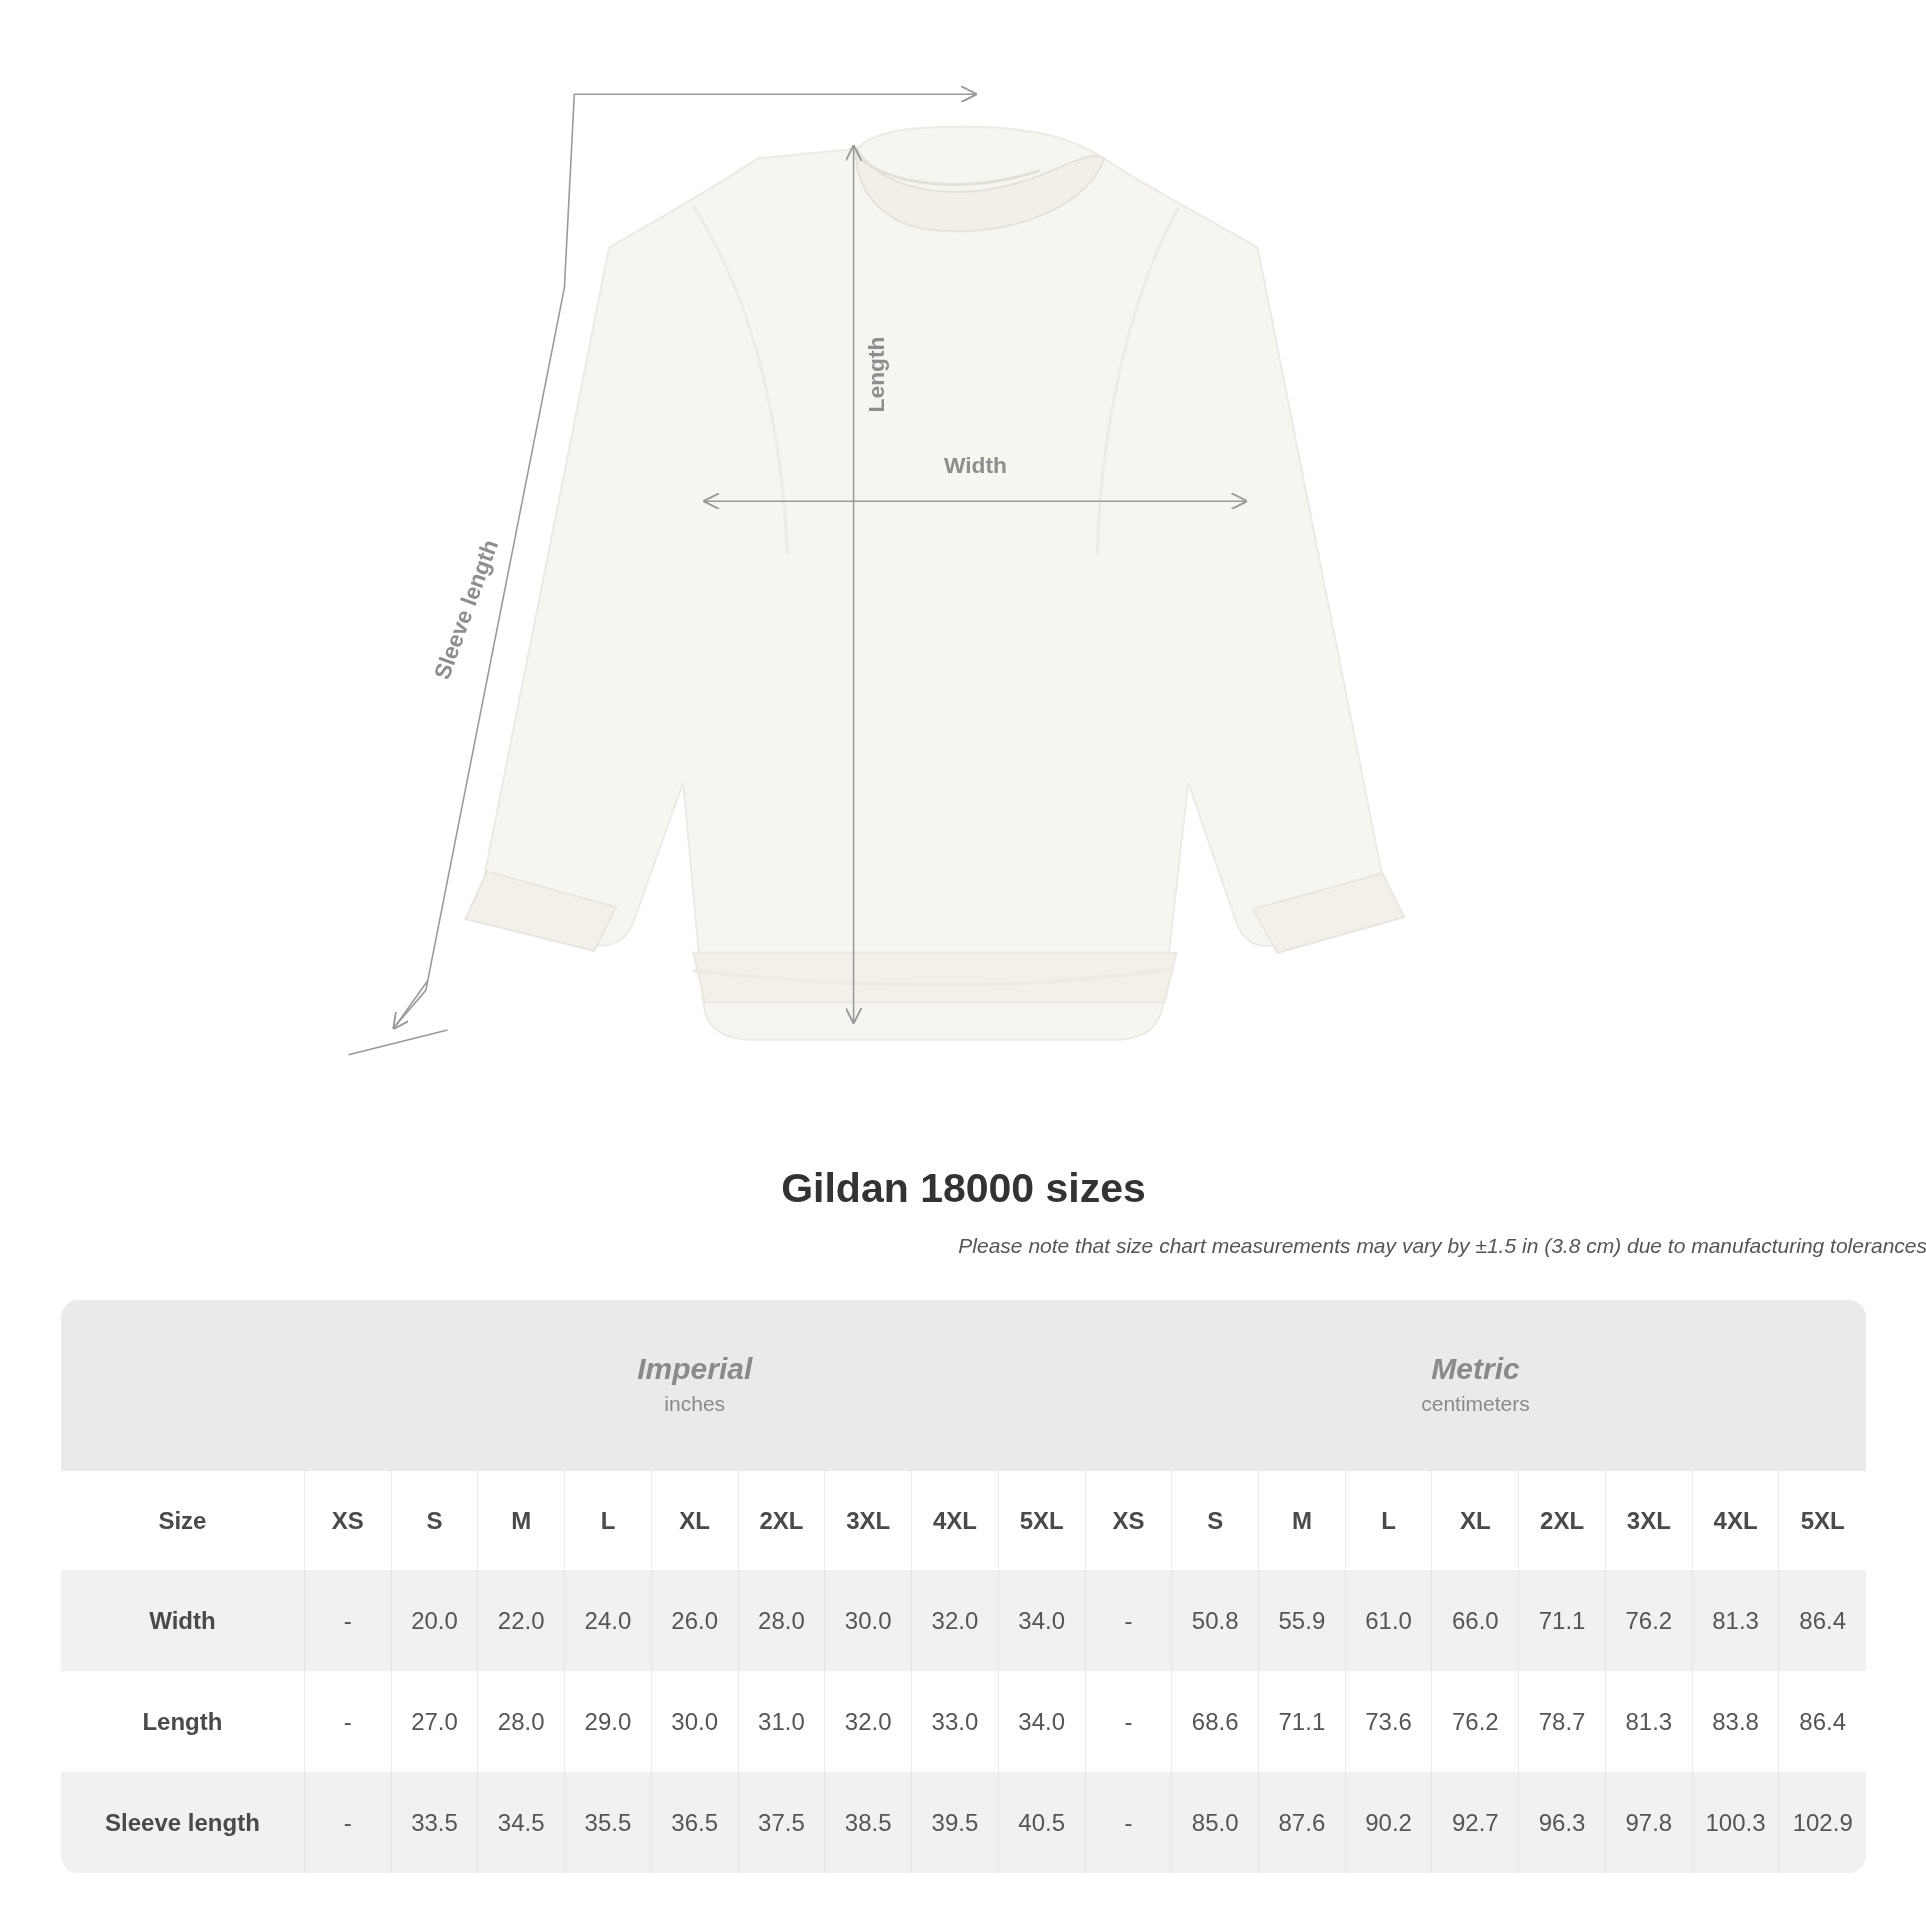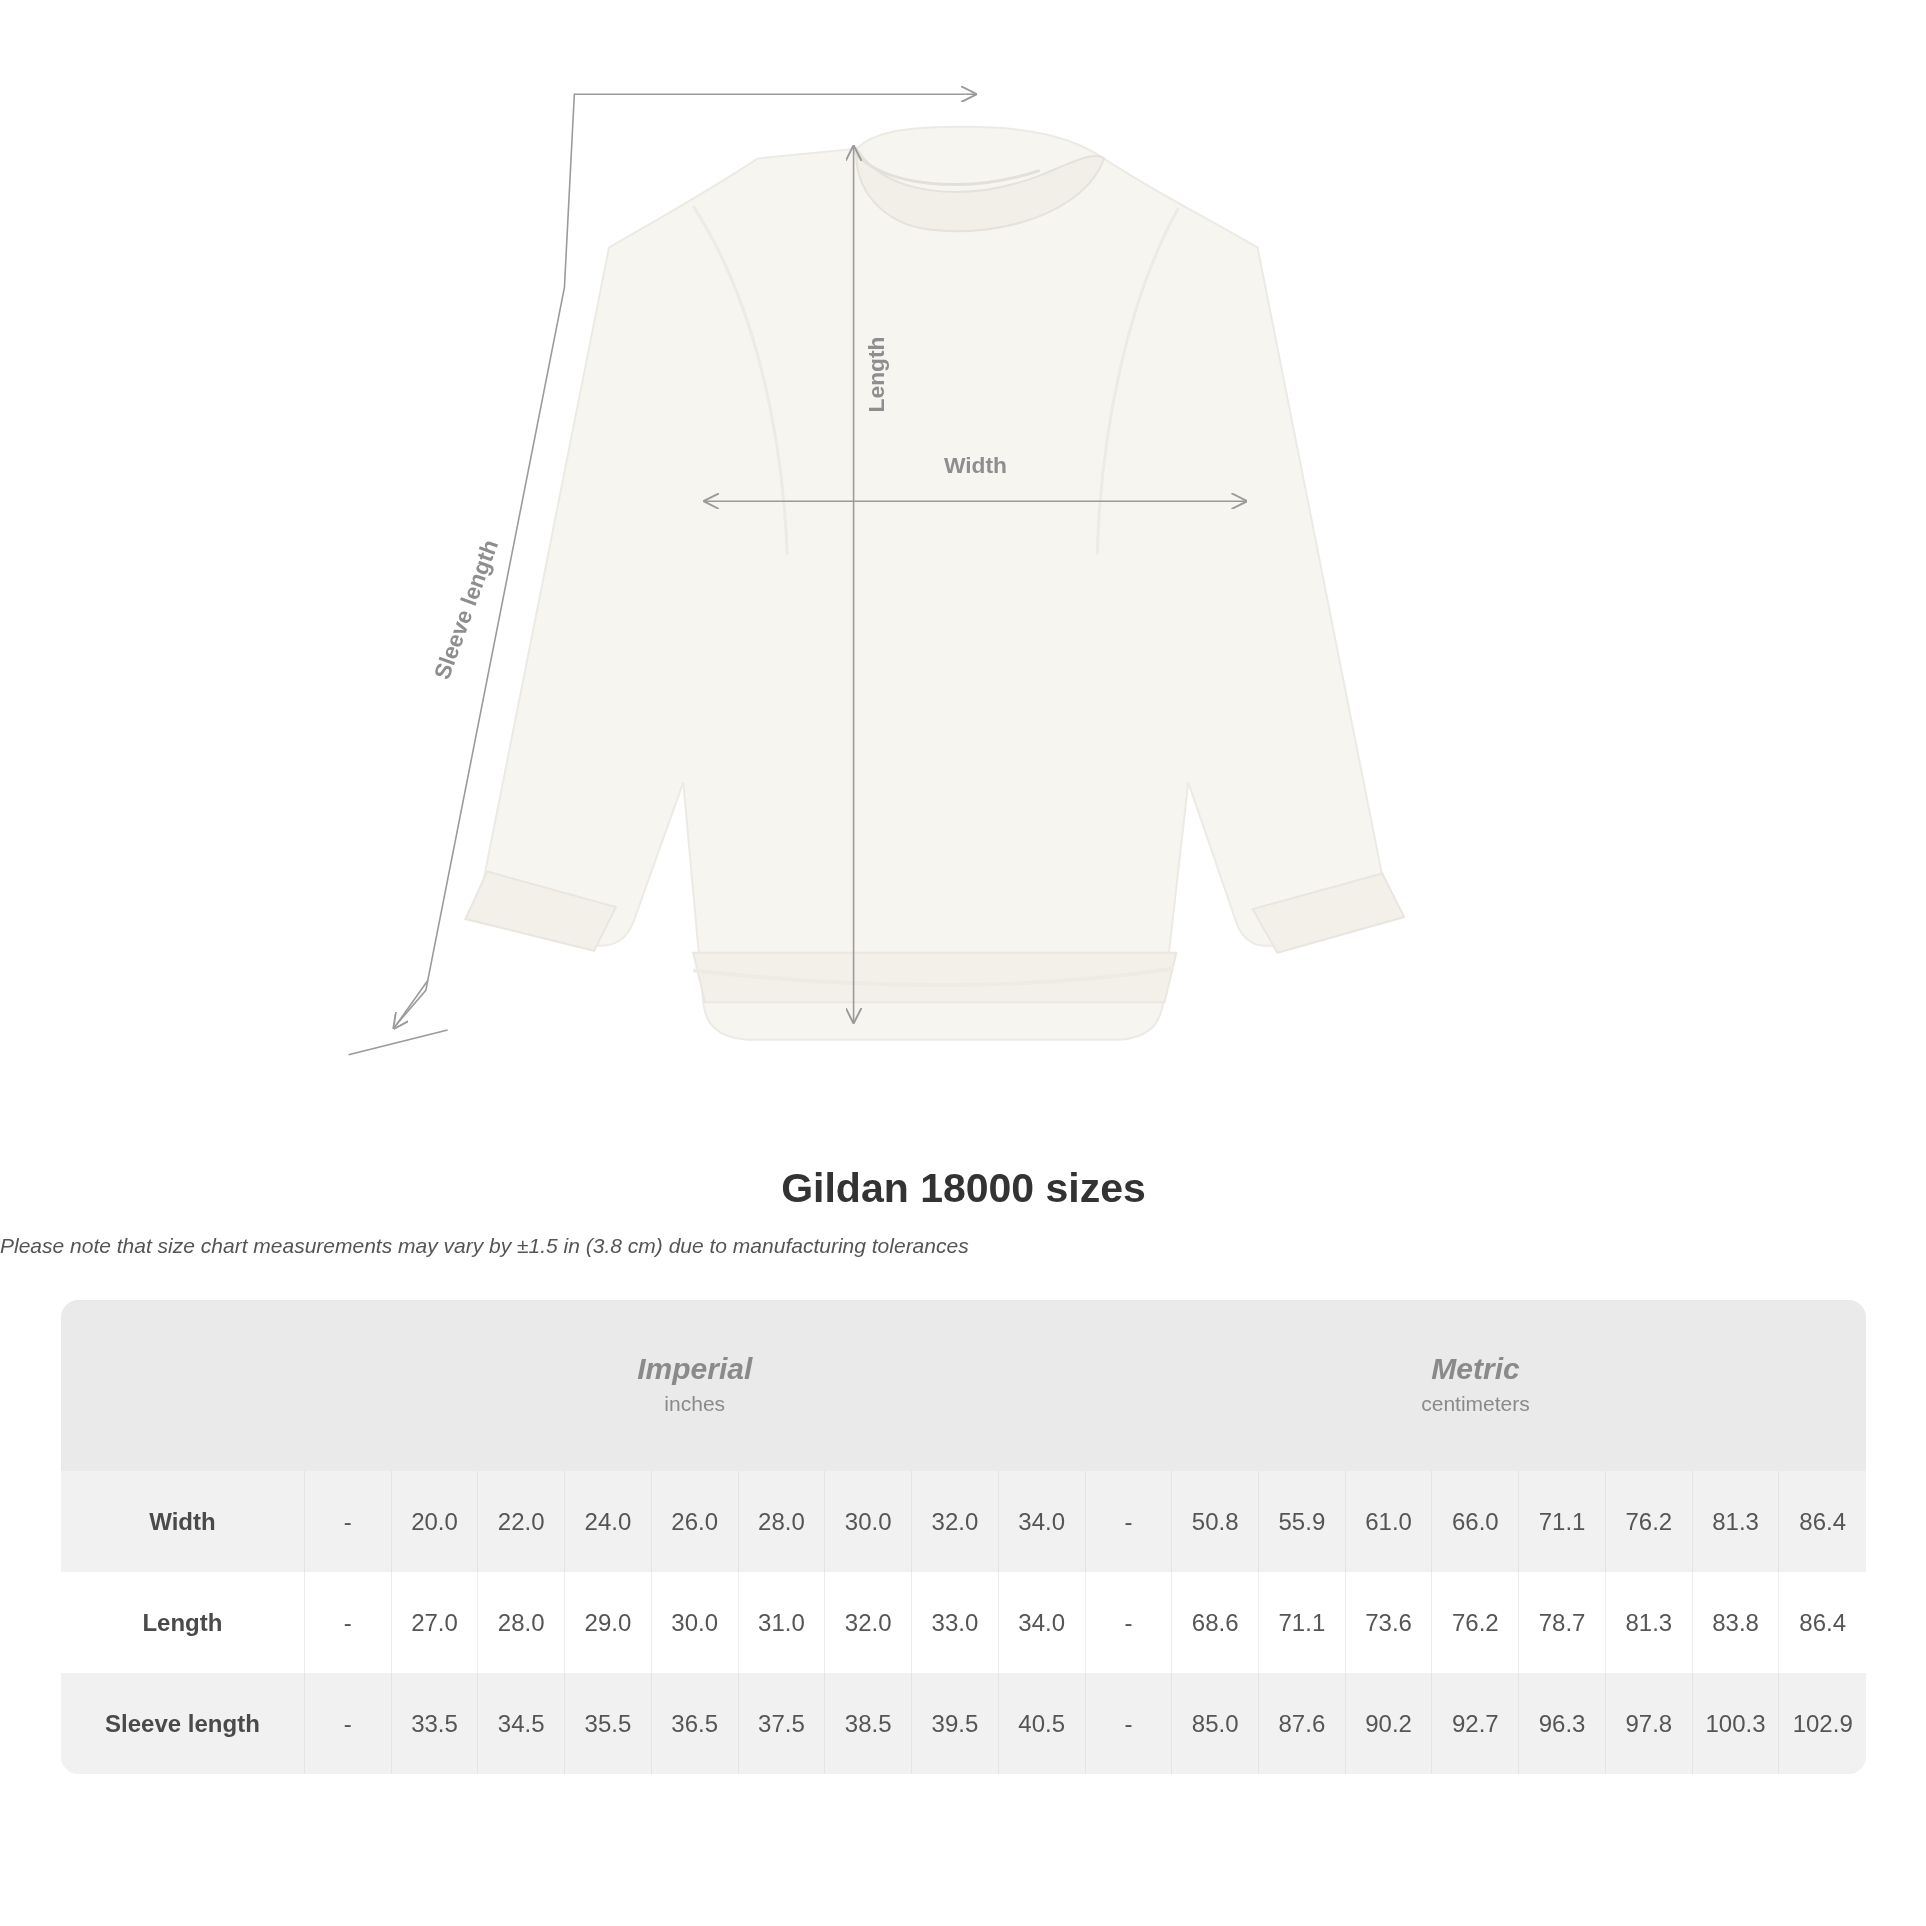--- a/index.html
+++ b/index.html
@@ -18,21 +18,21 @@
 
   
   .title{
     text-align:center;
     font-size:41px;
     font-weight:bold;
     color:#333;
     margin-top:26px;
   }
   .subtitle{
-    text-align:left;
+    text-align:right;
     font-size:21px;
     font-style:italic;
     color:#555;
     margin-top:22px;
   }
 
   
   .table-wrap{
     margin:42px 61px 0 61px;
     border-radius:18px;
@@ -197,20 +197,41 @@
           <td colspan="9">
             <div class="unit-title">Imperial</div>
             <div class="unit-sub">inches</div>
           </td>
           <td colspan="9">
             <div class="unit-title">Metric</div>
             <div class="unit-sub">centimeters</div>
           </td>
         </tr>
 
+        <tr class="head-row">
+          <td>Size</td>
+          <td>XS</td>
+          <td>S</td>
+          <td>M</td>
+          <td>L</td>
+          <td>XL</td>
+          <td>2XL</td>
+          <td>3XL</td>
+          <td>4XL</td>
+          <td>5XL</td>
+          <td>XS</td>
+          <td>S</td>
+          <td>M</td>
+          <td>L</td>
+          <td>XL</td>
+          <td>2XL</td>
+          <td>3XL</td>
+          <td>4XL</td>
+          <td>5XL</td>
+        </tr>
 
         <tr class="r-odd">
           <td class="row-label">Width</td>
           <td>-</td>
           <td>20.0</td>
           <td>22.0</td>
           <td>24.0</td>
           <td>26.0</td>
           <td>28.0</td>
           <td>30.0</td>

